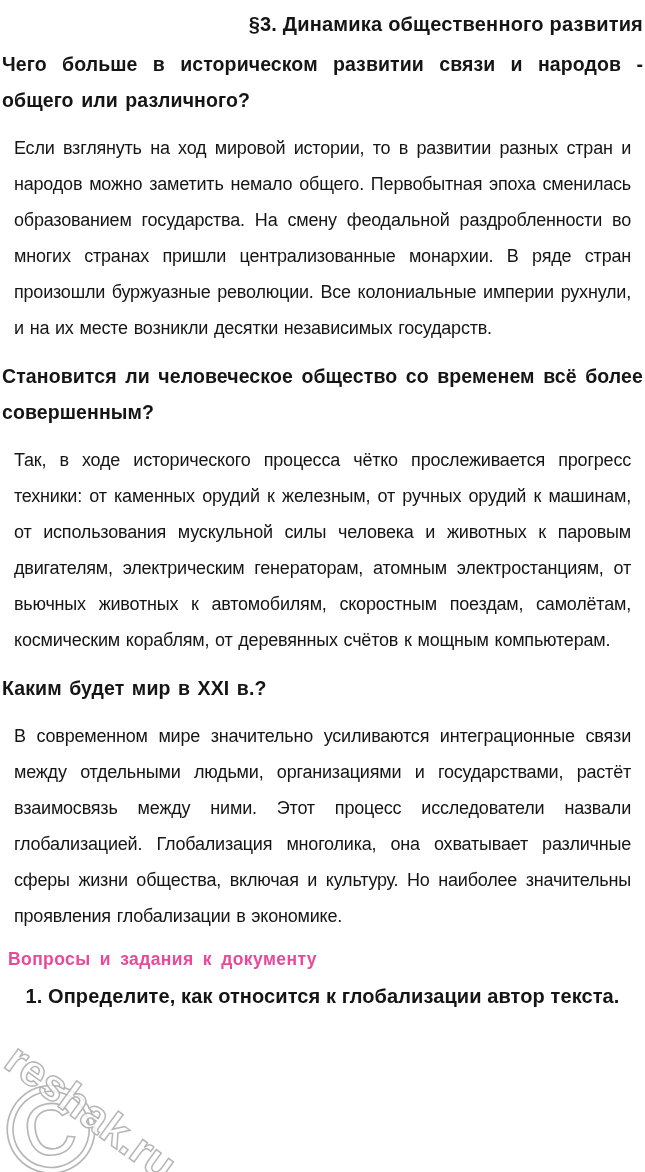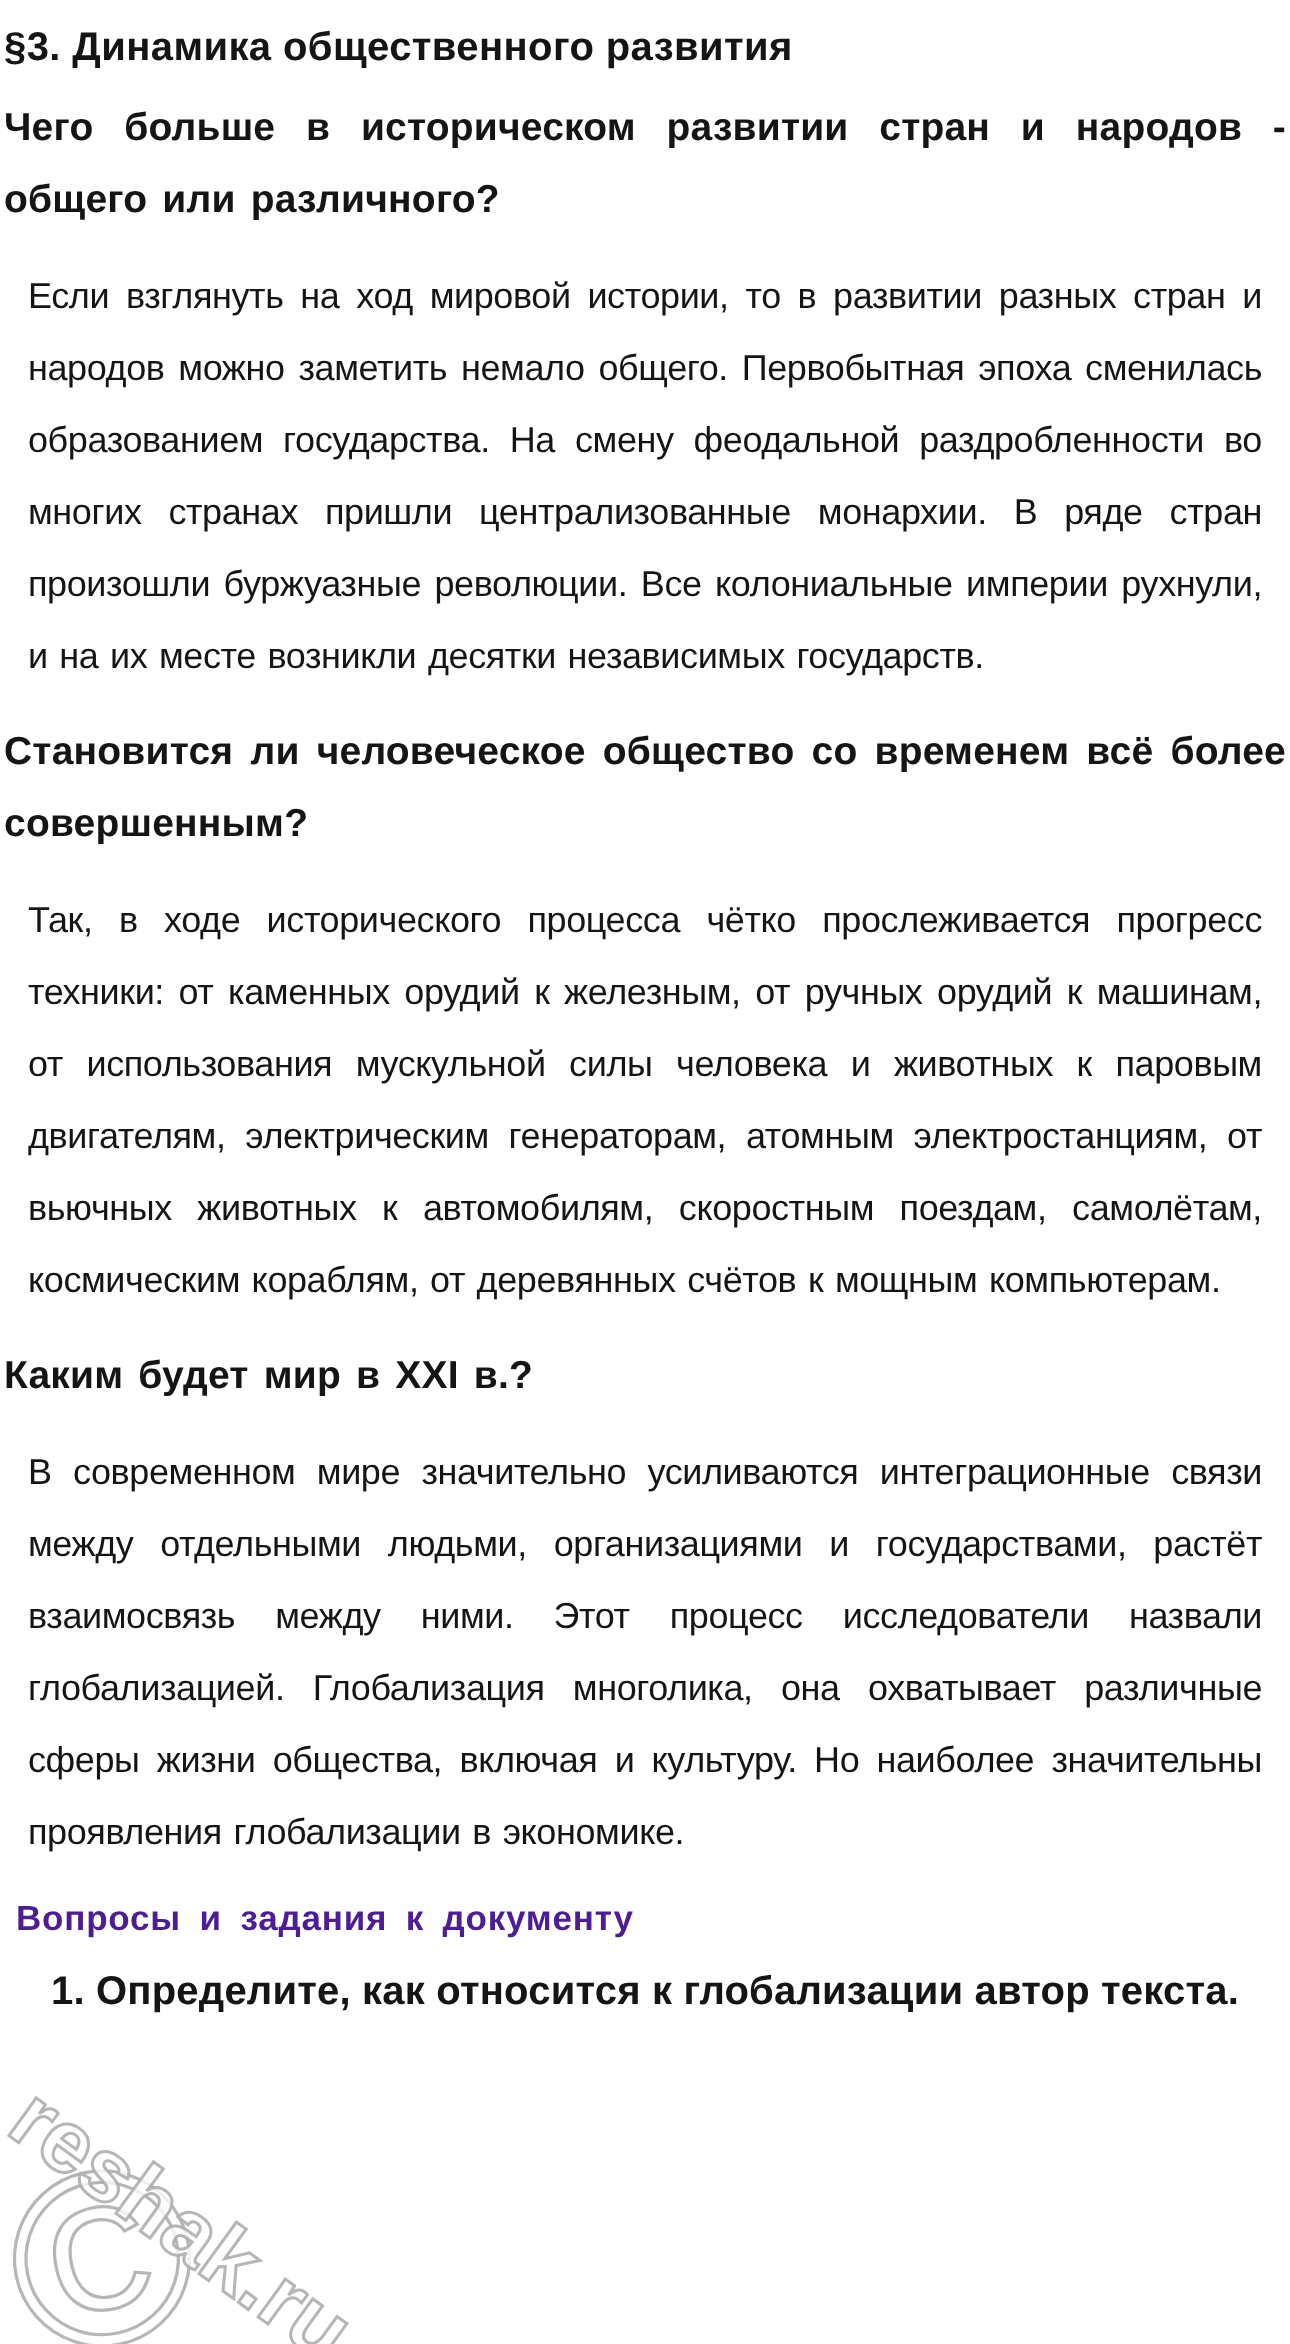--- a/index.html
+++ b/index.html
@@ -14,21 +14,21 @@
     position: relative;
     font-family: "Liberation Sans", sans-serif;
     color: #151515;
   }
   .page {
     padding: 2px 2px 0 2px;
   }
   .doc-title {
     font-size: 20px;
     font-weight: bold;
-    text-align: left;
+    text-align: right;
     margin: 4px 0 4px 0;
     line-height: 36px;
     letter-spacing: 0.2px;
   }
   .section-heading {
     font-size: 19.5px;
     font-weight: bold;
     text-align: justify;
     margin: 0;
     line-height: 36px;
@@ -44,21 +44,21 @@
     letter-spacing: -0.2px;
     word-spacing: 1px;
   }
   .questions-header {
     font-size: 17.5px;
     font-weight: bold;
     margin: 10px 0 0 6px;
     line-height: 26px;
     letter-spacing: 0.4px;
     word-spacing: 4px;
-    color: #4c1d95;
+    color: #ec4899;
   }
   .question-item {
     font-size: 20px;
     font-weight: bold;
     margin: 9px 0 0 0;
     line-height: 30px;
     text-align: center;
     letter-spacing: 0.1px;
   }
   .watermark {
@@ -72,21 +72,21 @@
   }
 </style>
 </head>
 <body>
 
 <div class="page">
 
   <h1 class="doc-title">§3. Динамика общественного развития</h1>
 
   <section>
-    <h2 class="section-heading">Чего больше в историческом развитии стран и народов - общего или различного?</h2>
+    <h2 class="section-heading">Чего больше в историческом развитии связи и народов - общего или различного?</h2>
     <p class="body-para">Если взглянуть на ход мировой истории, то в развитии разных стран и народов можно заметить немало общего. Первобытная эпоха сменилась образованием государства. На смену феодальной раздробленности во многих странах пришли централизованные монархии. В ряде стран произошли буржуазные революции. Все колониальные империи рухнули, и на их месте возникли десятки независимых государств.</p>
   </section>
 
   <section>
     <h2 class="section-heading">Становится ли человеческое общество со временем всё более совершенным?</h2>
     <p class="body-para">Так, в ходе исторического процесса чётко прослеживается прогресс техники: от каменных орудий к железным, от ручных орудий к машинам, от использования мускульной силы человека и животных к паровым двигателям, электрическим генераторам, атомным электростанциям, от вьючных животных к автомобилям, скоростным поездам, самолётам, космическим кораблям, от деревянных счётов к мощным компьютерам.</p>
   </section>
 
   <section>
     <h2 class="section-heading">Каким будет мир в XXI в.?</h2>

